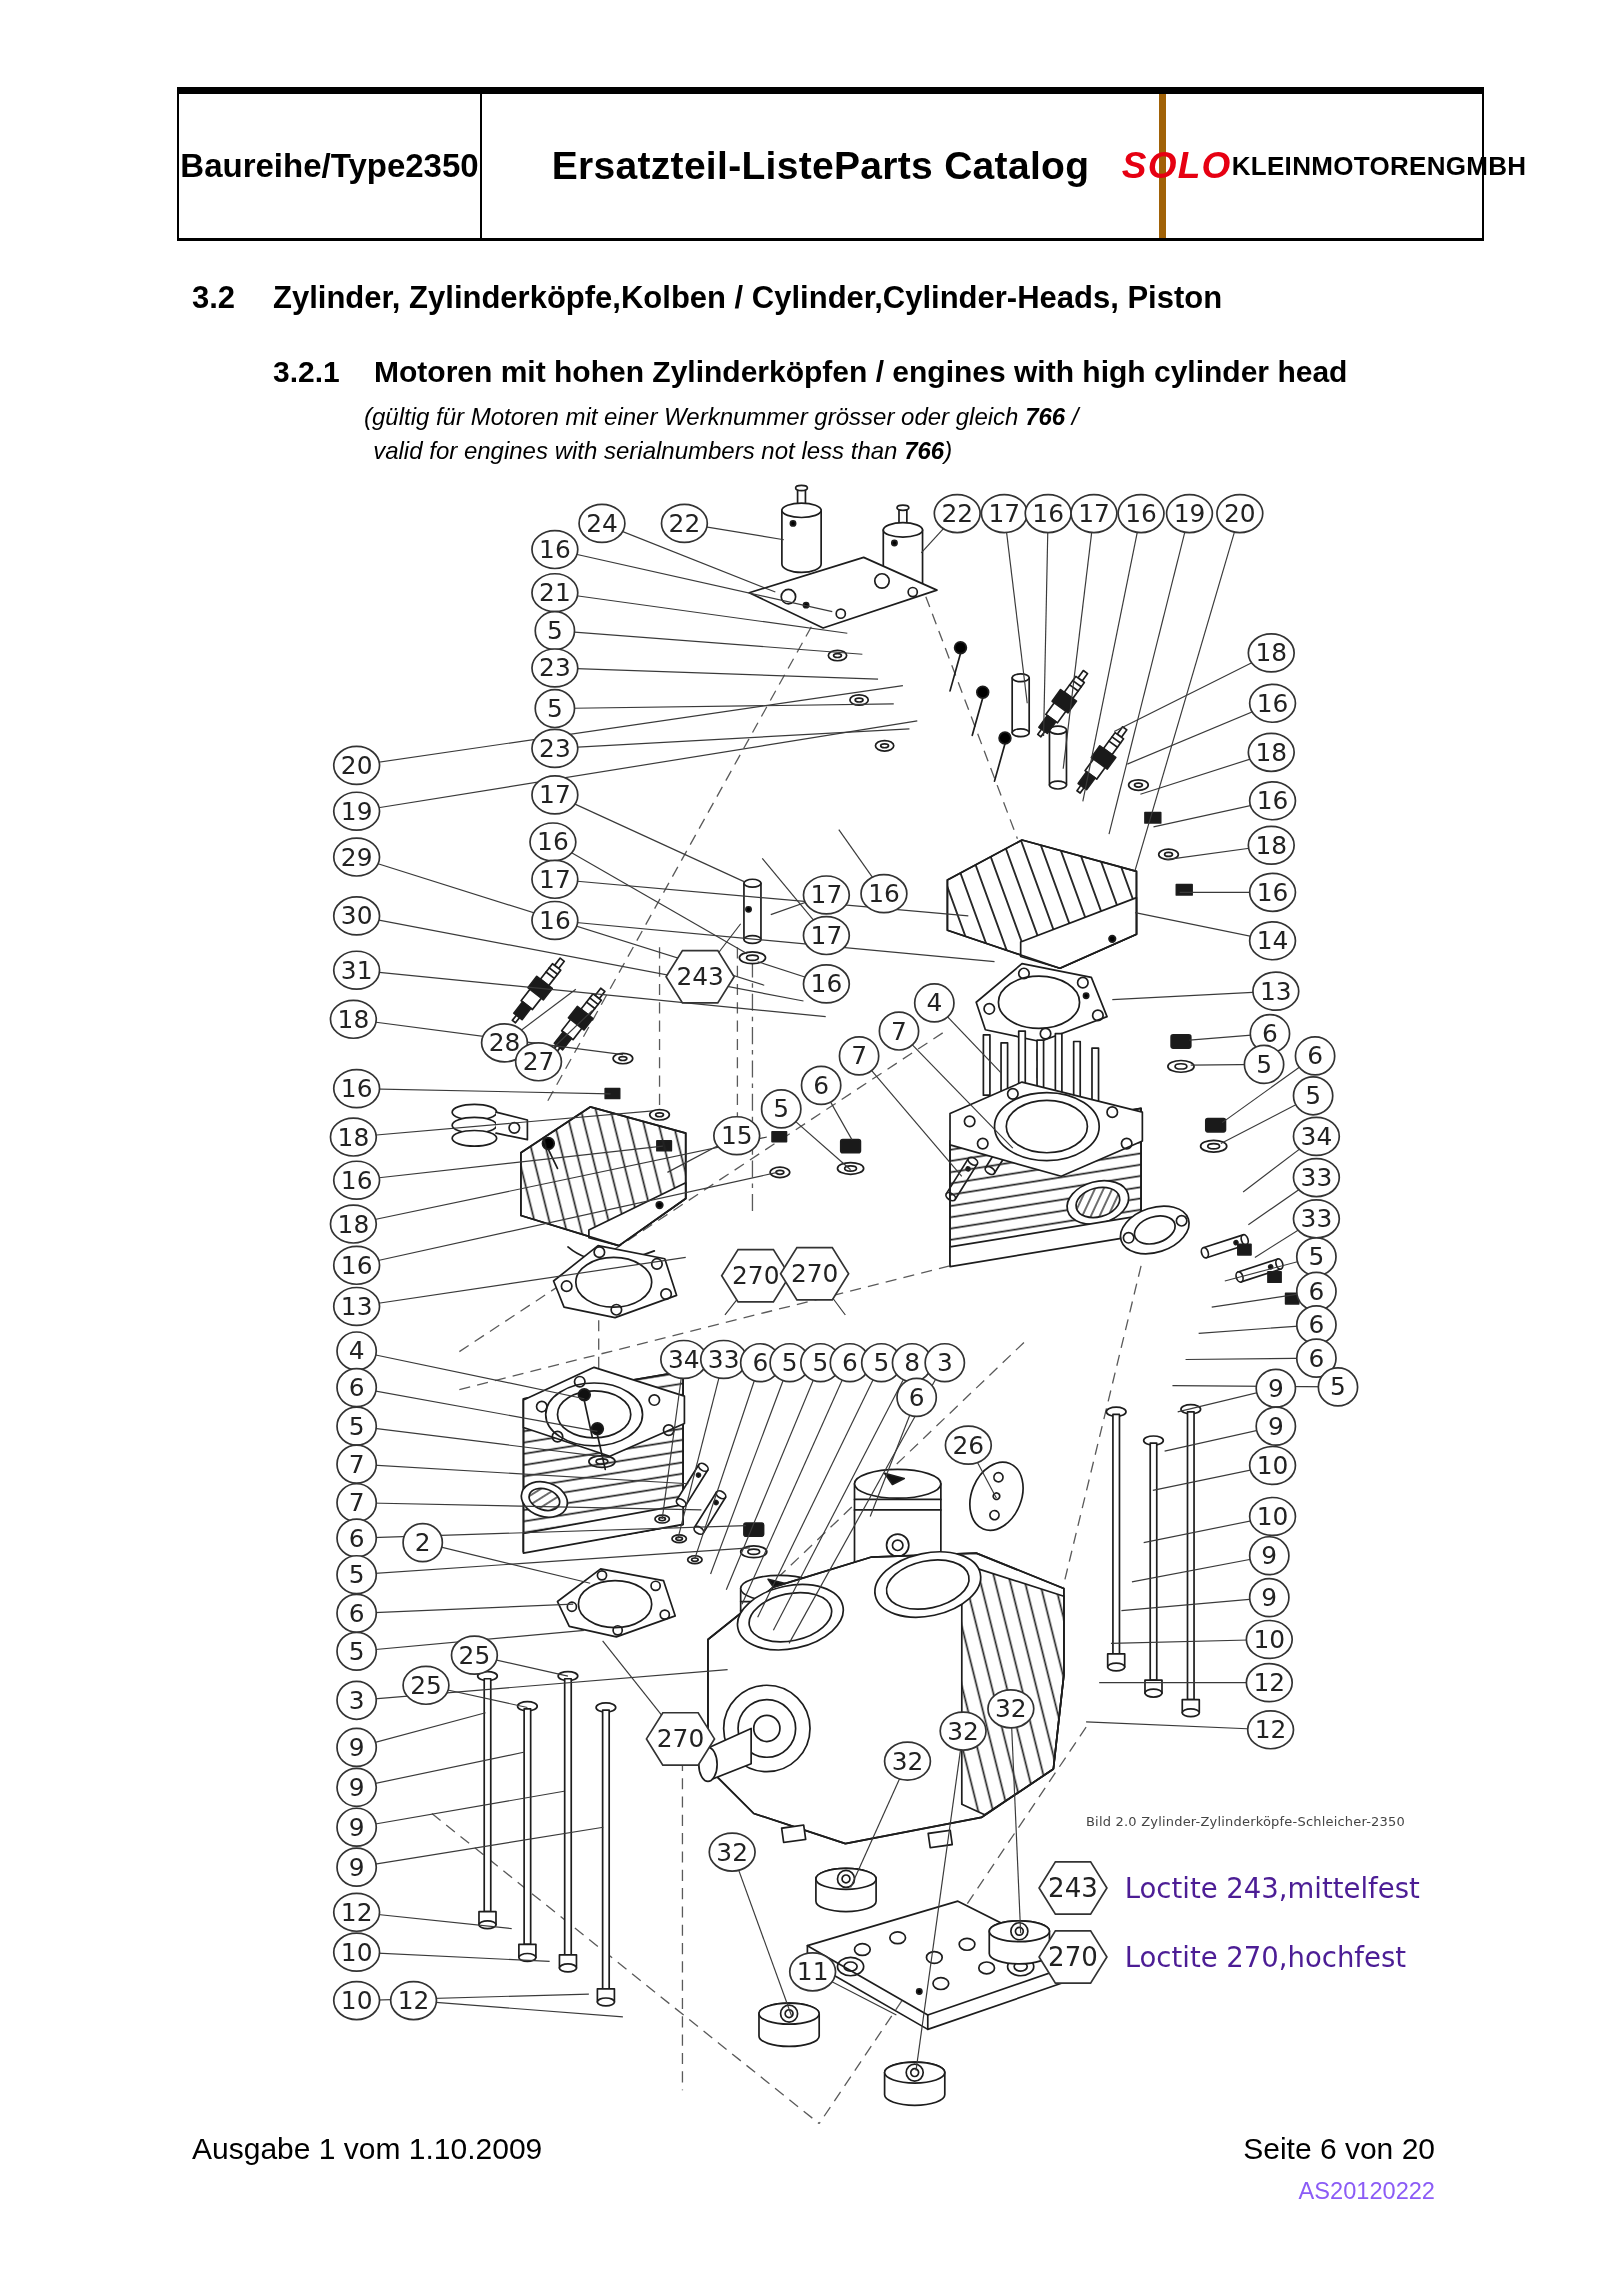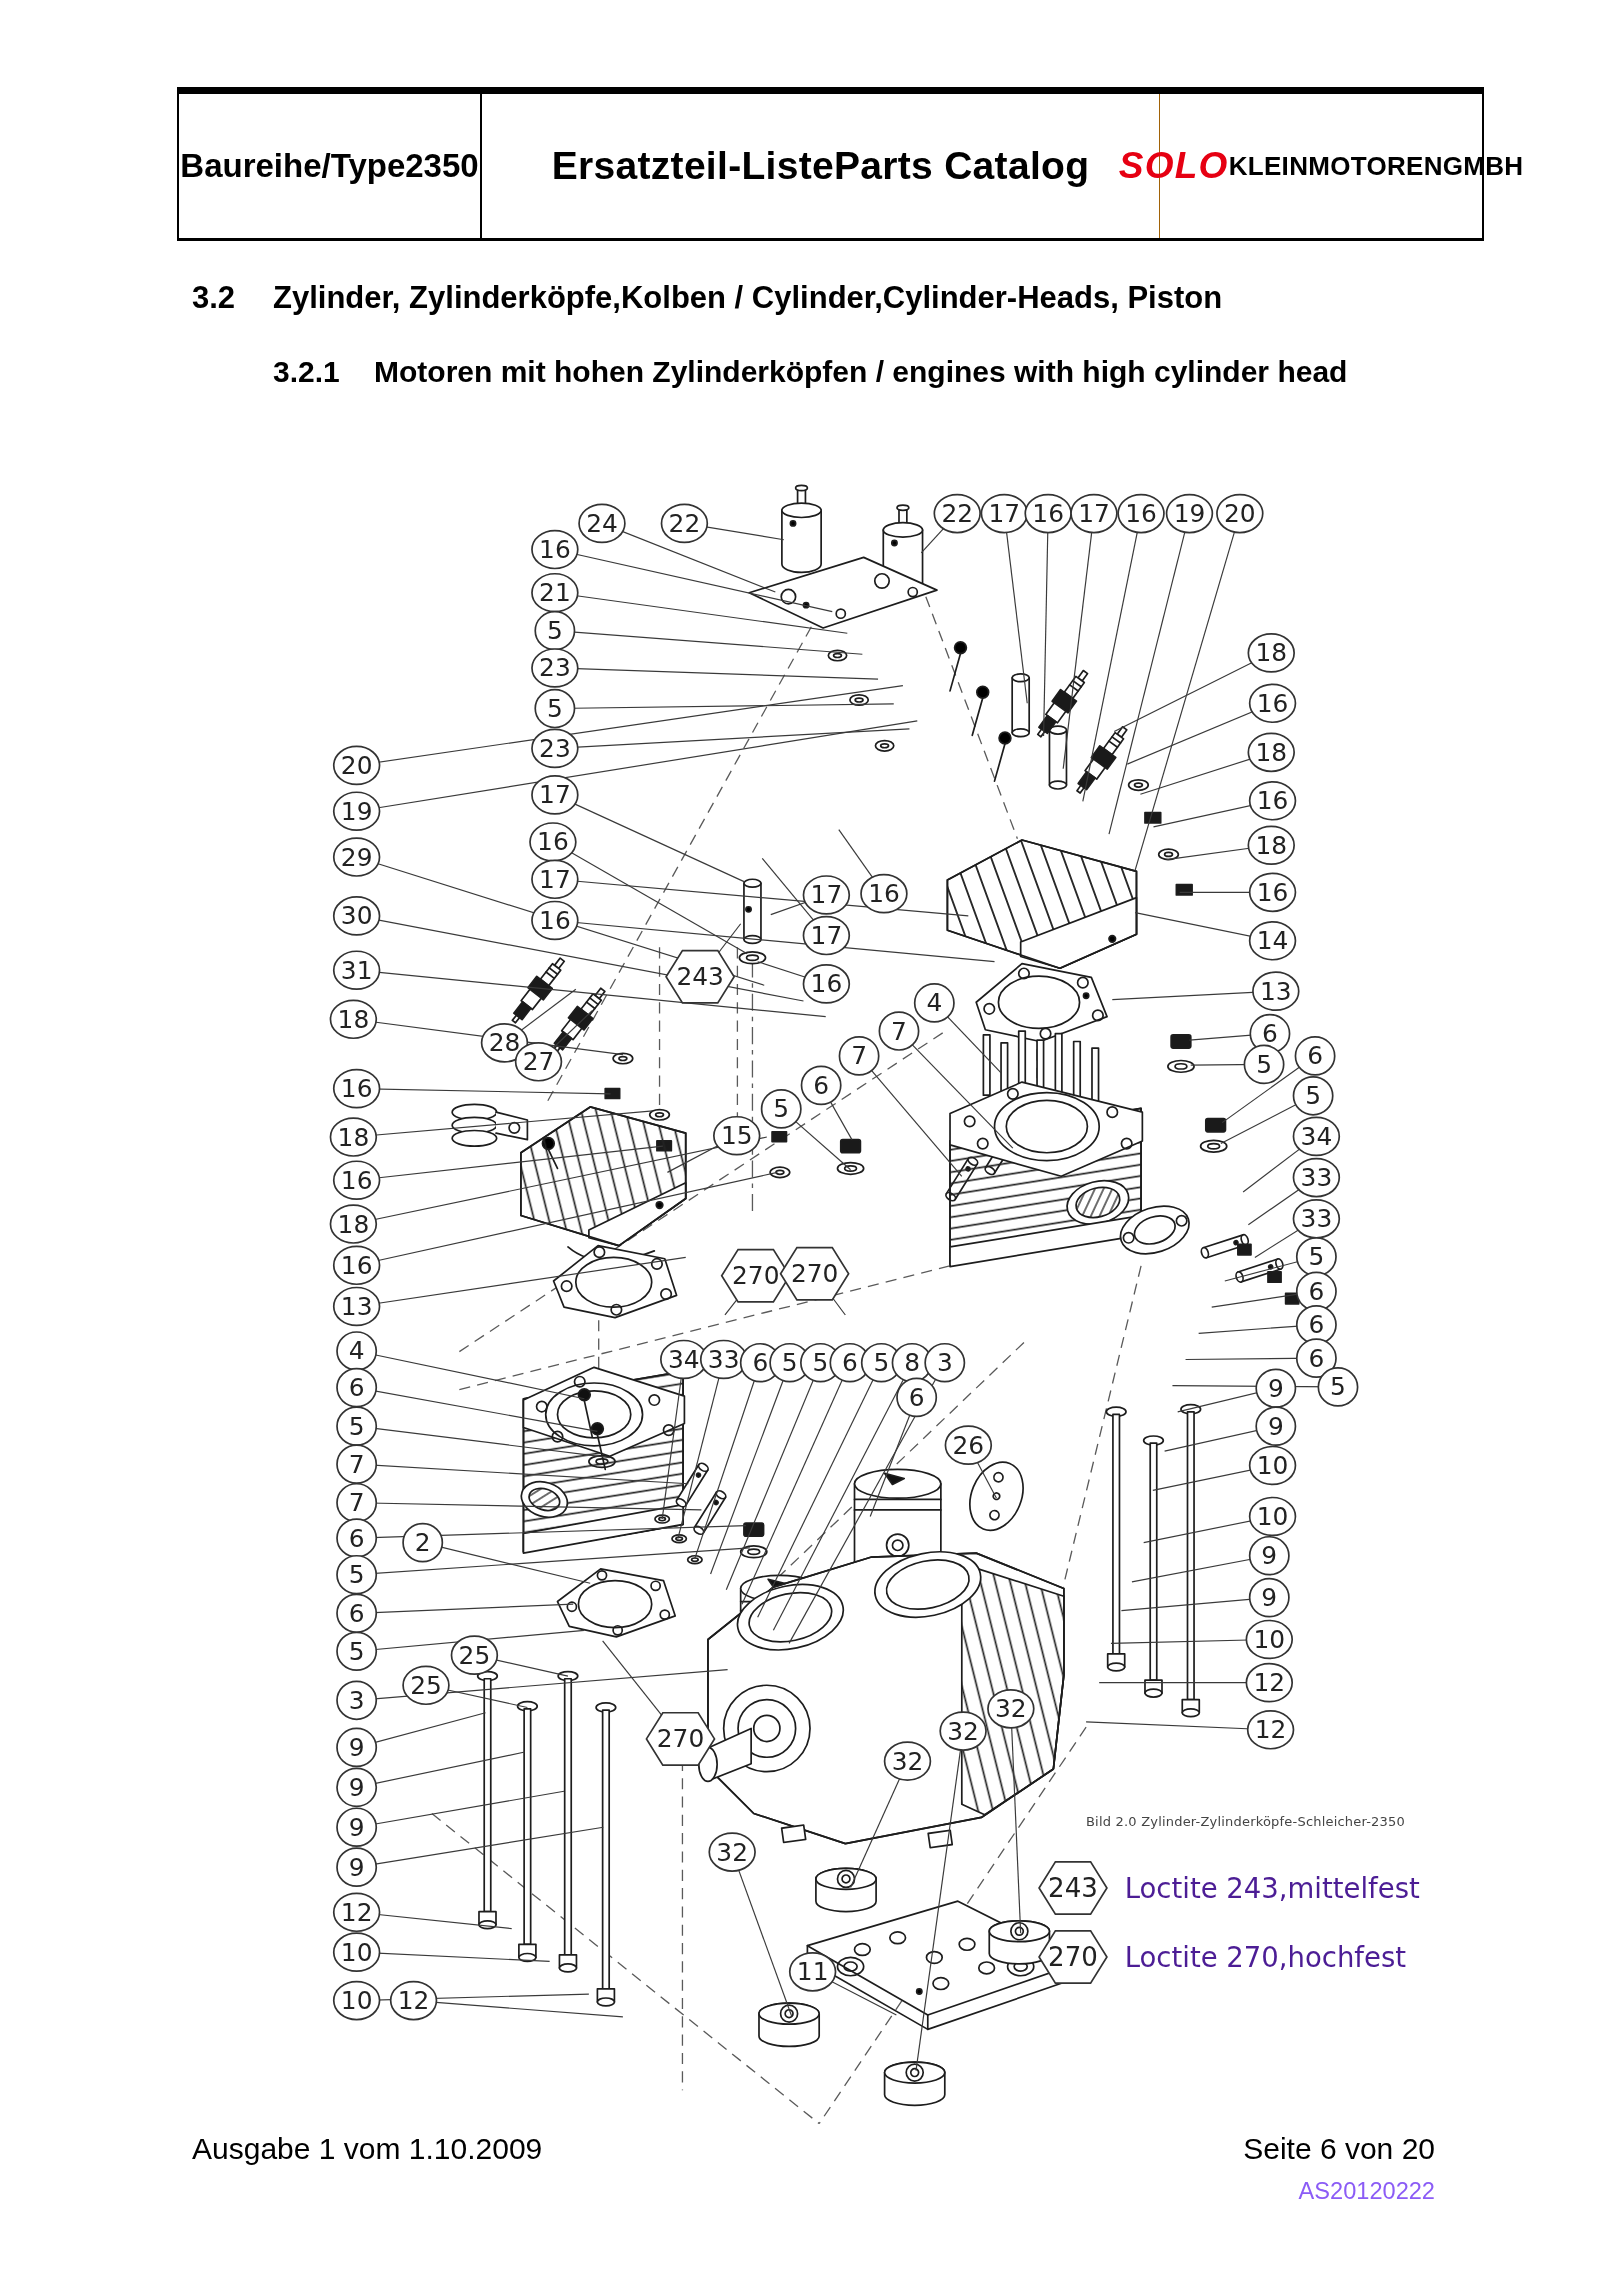--- a/index.html
+++ b/index.html
@@ -5,21 +5,21 @@
   html,body{margin:0;padding:0;background:#e8e8e8;}
   .page{position:relative;width:1622px;height:2295px;background:#ffffff;overflow:hidden;
         font-family:"Liberation Sans",sans-serif;color:#000;}
   
   .hdr{position:absolute;left:177px;top:87px;width:1307px;height:154px;
        border:2px solid #000;border-top:7.9px solid #000;border-bottom:3.3px solid #000;
        display:flex;box-sizing:border-box;background:#fff;}
   .hdr-cell{display:flex;flex-direction:row;justify-content:center;align-items:center;box-sizing:border-box;}
   .hdr-left{width:303px;border-right:2px solid #000;font-weight:bold;font-size:33px;line-height:1.3;text-align:center;}
   .hdr-center{flex:1;font-weight:bold;font-size:39px;line-height:1.5;text-align:center;letter-spacing:0.3px;}
-  .hdr-right{width:323px;border-left:1px solid #a16207;text-align:center;line-height:1.18;}
+  .hdr-right{width:323px;border-left:7px solid #a16207;text-align:center;line-height:1.18;}
   .brand-solo{font-weight:bold;font-style:italic;font-size:37px;letter-spacing:1.3px;}
   .brand-rest{font-weight:bold;font-size:26px;letter-spacing:0.3px;}
   
   .sec{position:absolute;left:192px;top:280px;font-size:31px;font-weight:bold;white-space:nowrap;}
   .sec .num{display:inline-block;width:81px;}
   .subsec{position:absolute;left:273px;top:355px;font-size:30px;font-weight:bold;white-space:nowrap;}
   .subsec .num{display:inline-block;width:101px;}
   .note{position:absolute;left:364px;top:400px;font-size:24px;font-style:italic;line-height:1.42;}
   .note .l2{padding-left:9.2px;}
   .note b{font-style:italic;}
@@ -56,20 +56,24 @@
       <div class="brand-rest">KLEINMOTOREN</div>
       <div class="brand-rest">GMBH</div>
     </div>
   </div>
 
   <div class="sec">
     <span class="num">3.2</span><span>Zylinder, Zylinderköpfe,Kolben / Cylinder,Cylinder-Heads, Piston</span>
   </div>
   <div class="subsec">
     <span class="num">3.2.1</span><span>Motoren mit hohen Zylinderköpfen / engines with high cylinder head</span>
+  </div>
+  <div class="note">
+    <div><span>(gültig für Motoren mit einer Werknummer grösser oder gleich </span><b>766</b><span> /</span></div>
+    <div class="l2"><span>valid for engines with serialnumbers not less than </span><b>766</b><span>)</span></div>
   </div>
 
   <svg class="diagram" width="1622" height="2295" viewBox="0 0 2479 3508">
     <defs>
       <pattern id="pfinH" width="14" height="17" patternUnits="userSpaceOnUse" patternTransform="rotate(-9)">
         <line x1="0" y1="8" x2="14" y2="8" stroke="#222" stroke-width="2.6"></line>
       </pattern>
       <pattern id="pfinV" width="26" height="14" patternUnits="userSpaceOnUse" patternTransform="rotate(-20)">
         <line x1="13" y1="0" x2="13" y2="14" stroke="#222" stroke-width="2.8"></line>
       </pattern>

